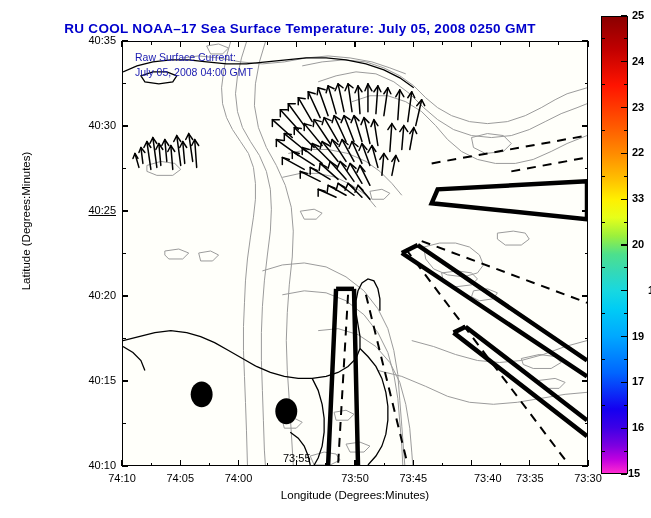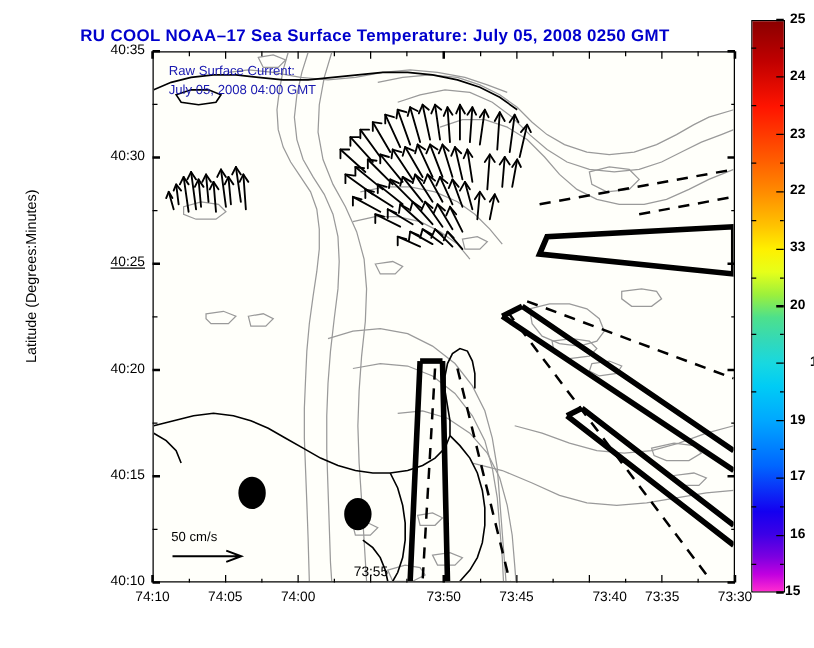--- a/index.html
+++ b/index.html
@@ -341,26 +341,20 @@
         <ellipse cx="79" cy="354" rx="11" ry="13" fill="#000000"></ellipse>
         <ellipse cx="164" cy="371" rx="11" ry="13" fill="#000000"></ellipse>
       </g>
     </svg>
 
     <div id="annot">
       <div>Raw Surface Current:</div>
       <div>July 05, 2008 04:00 GMT</div>
     </div>
 
-    <div id="scale-legend">
-      <div class="lbl">50 cm/s</div>
-      <svg width="62" height="12" viewBox="0 0 62 12">
-        <path d="M 1 6 L 55 6 M 44 1.5 L 56 6 L 44 10.5" fill="none" stroke="#000" stroke-width="1.6"></path>
-      </svg>
-    </div>
   </div>
 
   <div id="axis-ticks">
       <div class="tick xtick" style="left: 121.3px; top: 460px;"></div>
       <div class="tick xtick" style="left: 121.3px; top: 41px;"></div>
       <div class="tick xtick-minor" style="left: 150.625px; top: 462.5px;"></div>
       <div class="tick xtick-minor" style="left: 150.625px; top: 41px;"></div>
       <div class="tick xtick" style="left: 179.55px; top: 460px;"></div>
       <div class="tick xtick" style="left: 179.55px; top: 41px;"></div>
       <div class="tick xtick-minor" style="left: 208.875px; top: 462.5px;"></div>
@@ -425,20 +419,21 @@
       <div class="xticklabel" style="left: 499.75px; top: 472px;">73:35</div>
       <div class="xticklabel" style="left: 558px; top: 472px;">73:30</div>
       <div class="yticklabel" style="left: 64px; top: 34px;">40:35</div>
       <div class="yticklabel" style="left: 64px; top: 119px;">40:30</div>
       <div class="yticklabel" style="left: 64px; top: 204px; text-decoration: underline;">40:25</div>
       <div class="yticklabel" style="left: 64px; top: 289px;">40:20</div>
       <div class="yticklabel" style="left: 64px; top: 374px;">40:15</div>
       <div class="yticklabel" style="left: 64px; top: 459px;">40:10</div>
     </div>
 
+  <div id="xlabel">Longitude (Degrees:Minutes)</div>
   <div id="ylabel">Latitude (Degrees:Minutes)</div>
 
   <div id="cbar">
     <div id="cbar-grad" style="background: linear-gradient(rgb(139, 0, 0) 0%, rgb(192, 0, 0) 7%, rgb(255, 20, 0) 15%, rgb(255, 90, 0) 24%, rgb(255, 140, 0) 30%, rgb(255, 196, 0) 36%, rgb(255, 240, 0) 40%, rgb(230, 255, 26) 44%, rgb(156, 240, 60) 48%, rgb(77, 224, 140) 52%, rgb(51, 217, 184) 56%, rgb(24, 216, 224) 60%, rgb(0, 204, 245) 64%, rgb(0, 168, 255) 70%, rgb(0, 102, 255) 78%, rgb(20, 0, 240) 86%, rgb(60, 0, 230) 90%, rgb(125, 0, 224) 94%, rgb(192, 0, 224) 97%, rgb(255, 42, 208) 100%);"></div>
   </div>
   <div id="cbar-ticks">
       <div class="cbtick" style="left: 621px; top: 15.3px;"></div>
       <div class="cbticklabel" style="left: 632px; top: 9px;">25</div>
       <div class="cbtick-minor" style="left: 623.5px; top: 38.4px;"></div>
       <div class="cbtick-minor" style="left: 601px; top: 38.4px;"></div>

